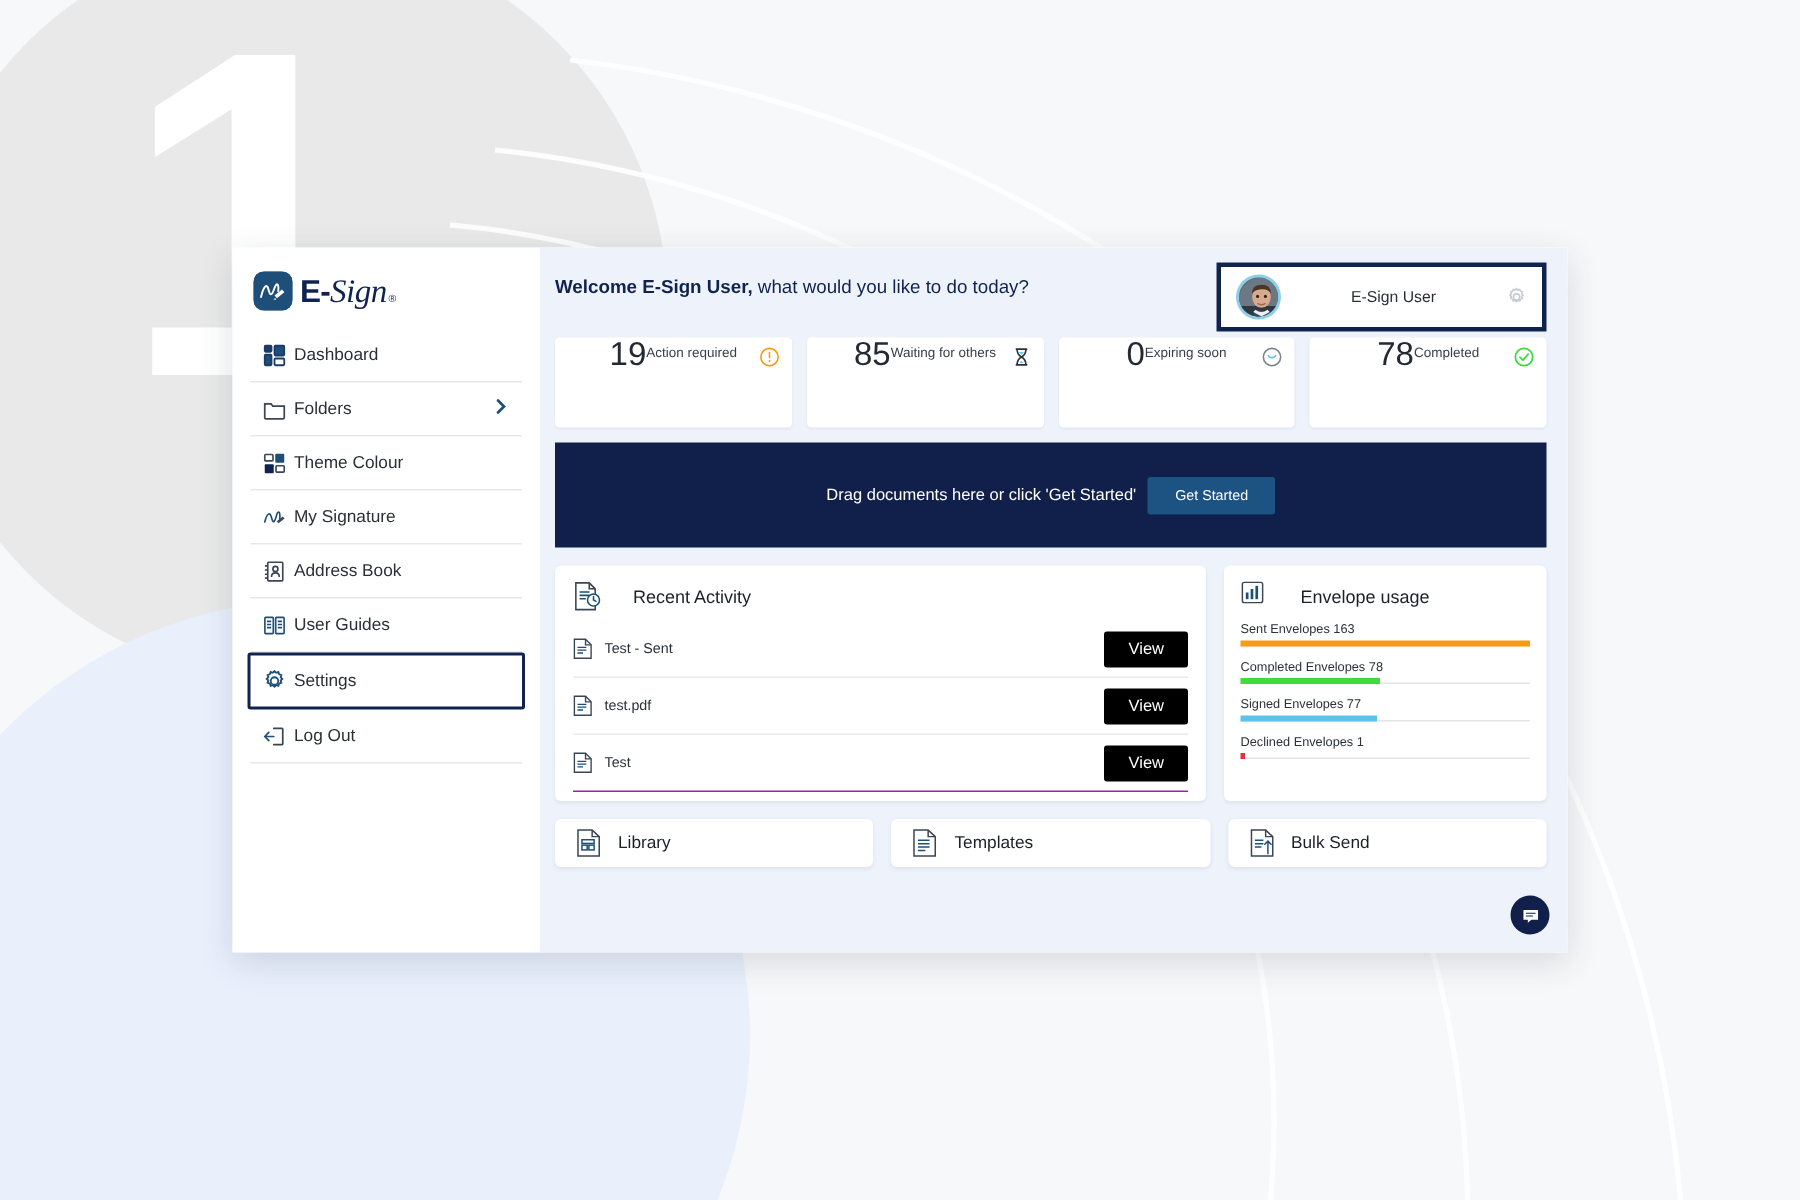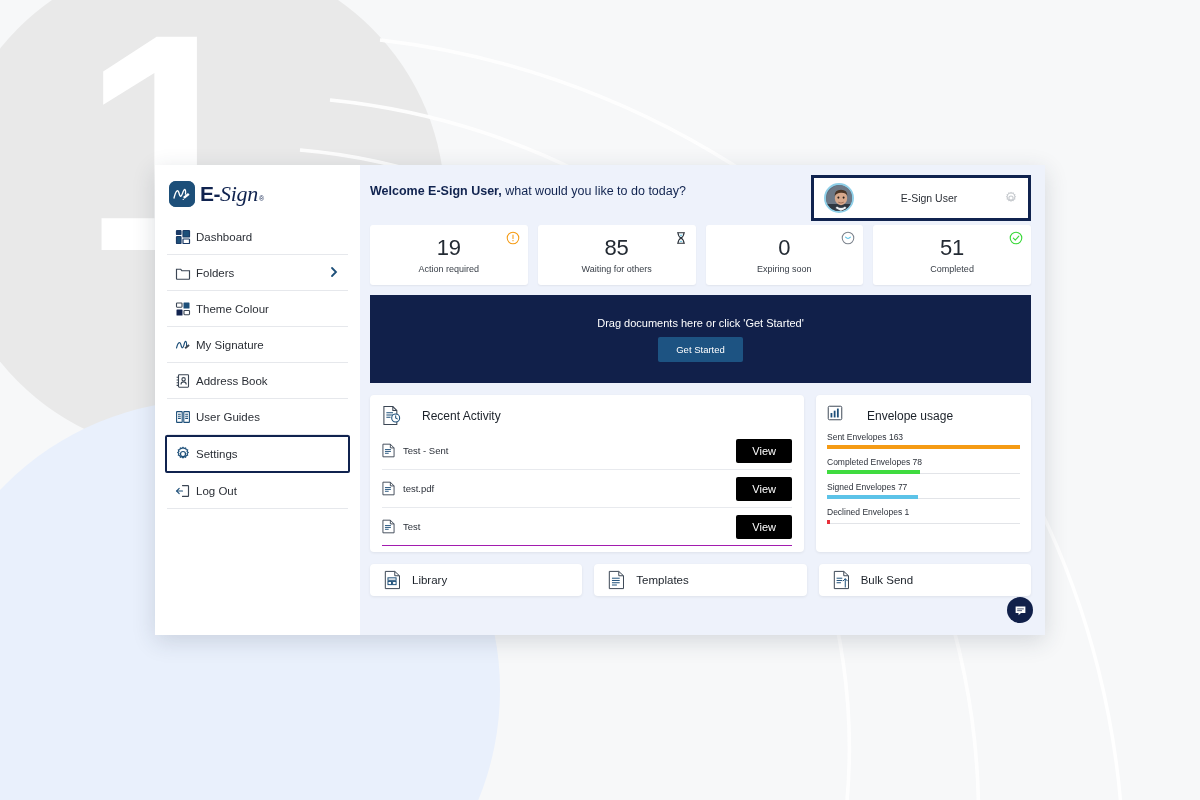--- a/index.html
+++ b/index.html
@@ -87,32 +87,32 @@
     background: #5b6a7a;
   }
   .avatar svg { display: block; }
   .profile-name { flex: 1; text-align: center; font-size: 10.5px; color: #2b2f36; }
   .gear-small { width: 14px; height: 14px; flex: 0 0 14px; opacity: .55; }
 
   
   .stats { display: flex; gap: 10px; margin-top: 4px; }
   .stat-card {
     flex: 1; background: #fff; height: 60px; border-radius: 3px;
-    position: relative; display: flex; flex-direction: column;
-    align-items: center; justify-content: center;
+    position: relative; display: flex; flex-direction: row;
+    align-items: flex-start; justify-content: center;
     box-shadow: 0 1px 2px rgba(0,0,0,.06);
   }
   .stat-num { font-size: 22px; color: #232a33; font-weight: 400; line-height: 1; }
   .stat-label { font-size: 9px; color: #3a4049; margin-top: 5px; }
   .stat-ico { position: absolute; top: 6px; right: 8px; width: 14px; height: 14px; }
 
   
   .drop-banner {
-    margin-top: 10px; height: 88px; background: #11204a;
-    display: flex; flex-direction: column; align-items: center; justify-content: center;
+    margin-top: 10px; height: 70px; background: #11204a;
+    display: flex; flex-direction: row; align-items: center; justify-content: center;
     gap: 8px;
   }
   .drop-text { color: #fff; font-size: 11px; }
   .get-started {
     background: #1d5382; color: #fff; border: none;
     font-size: 9.5px; padding: 7px 18px; border-radius: 2px;
     cursor: pointer; font-family: Liberation Sans, sans-serif;
   }
 
   
@@ -365,21 +365,21 @@
         <span class="stat-label">Expiring soon</span>
         <span class="stat-ico">
           <svg viewBox="0 0 16 16" width="14" height="14" fill="none" stroke="#7d848e" stroke-width="1.2">
             <circle cx="8" cy="8" r="6.6"></circle>
             <path d="M5.2 7 q2.8 3 5.6 0" stroke="#5cc3e8" stroke-linecap="round"></path>
           </svg>
         </span>
       </div>
 
       <div class="stat-card">
-        <span class="stat-num">51</span>
+        <span class="stat-num">78</span>
         <span class="stat-label">Completed</span>
         <span class="stat-ico">
           <svg viewBox="0 0 16 16" width="14" height="14" fill="none" stroke="#3ad93a" stroke-width="1.3">
             <circle cx="8" cy="8" r="6.6"></circle>
             <path d="M5 8.2 l2.2 2.2 4 -4.6" stroke-linecap="round" stroke-linejoin="round"></path>
           </svg>
         </span>
       </div>
 
     </div>

